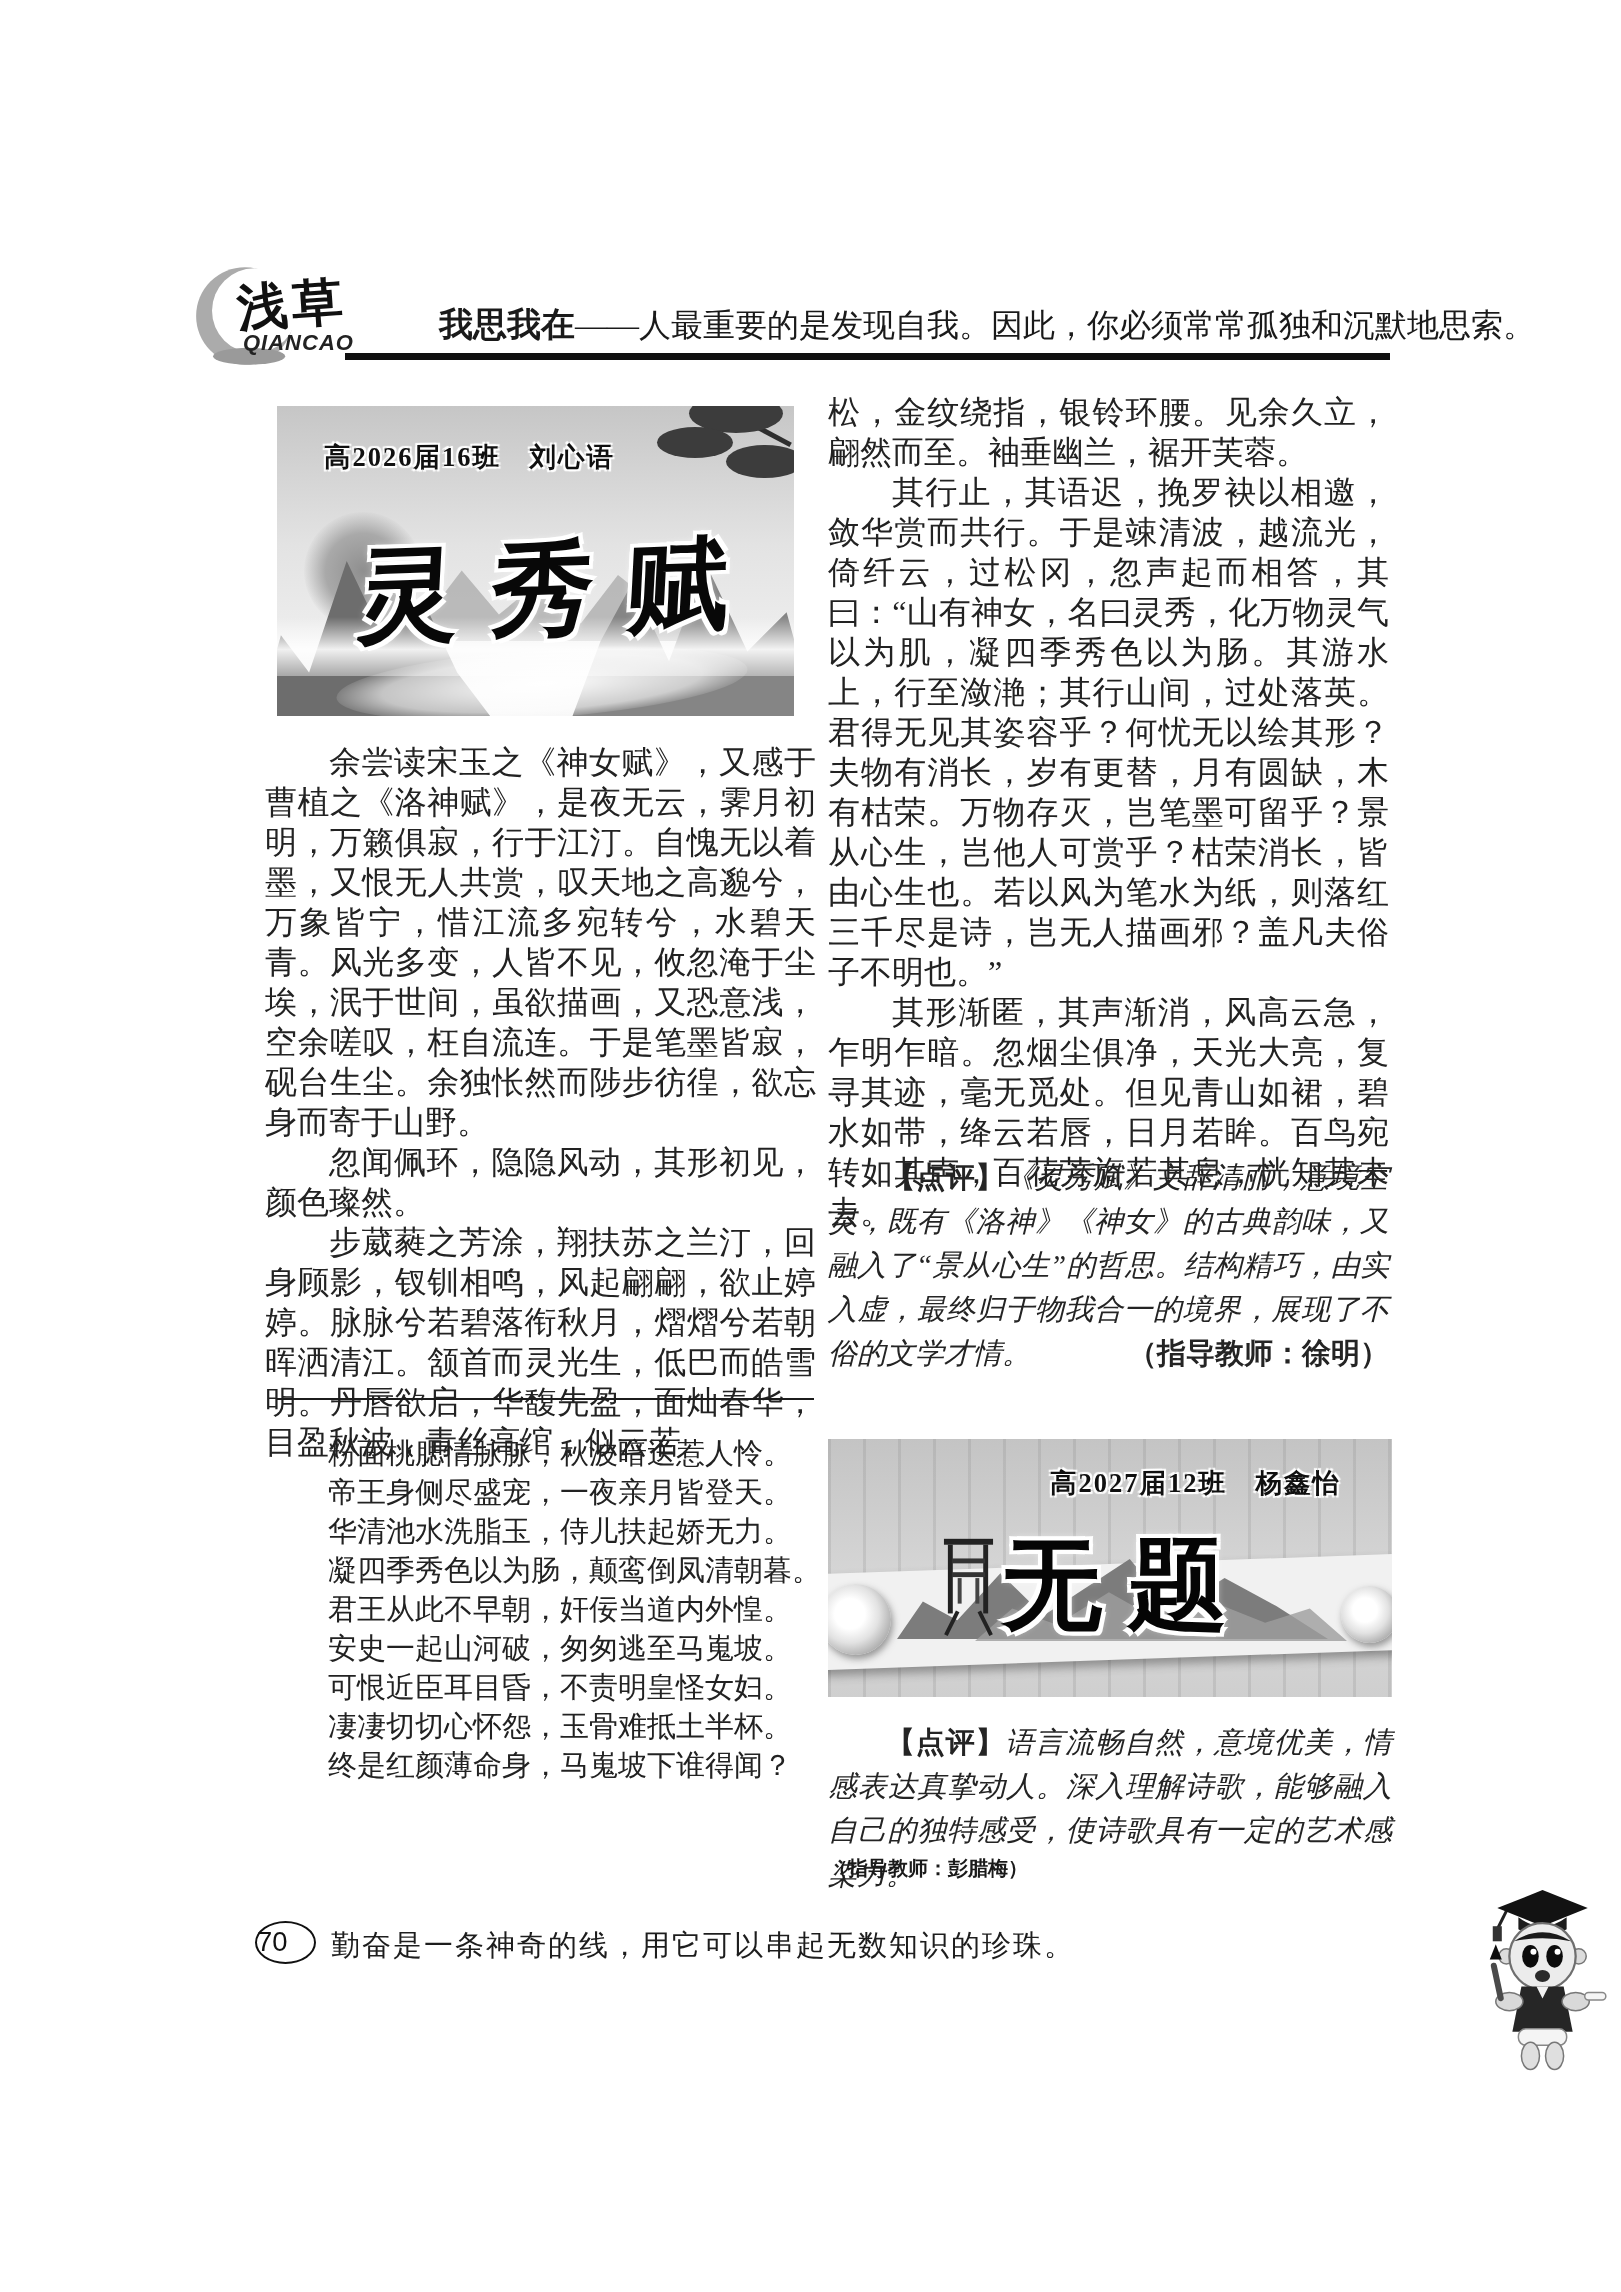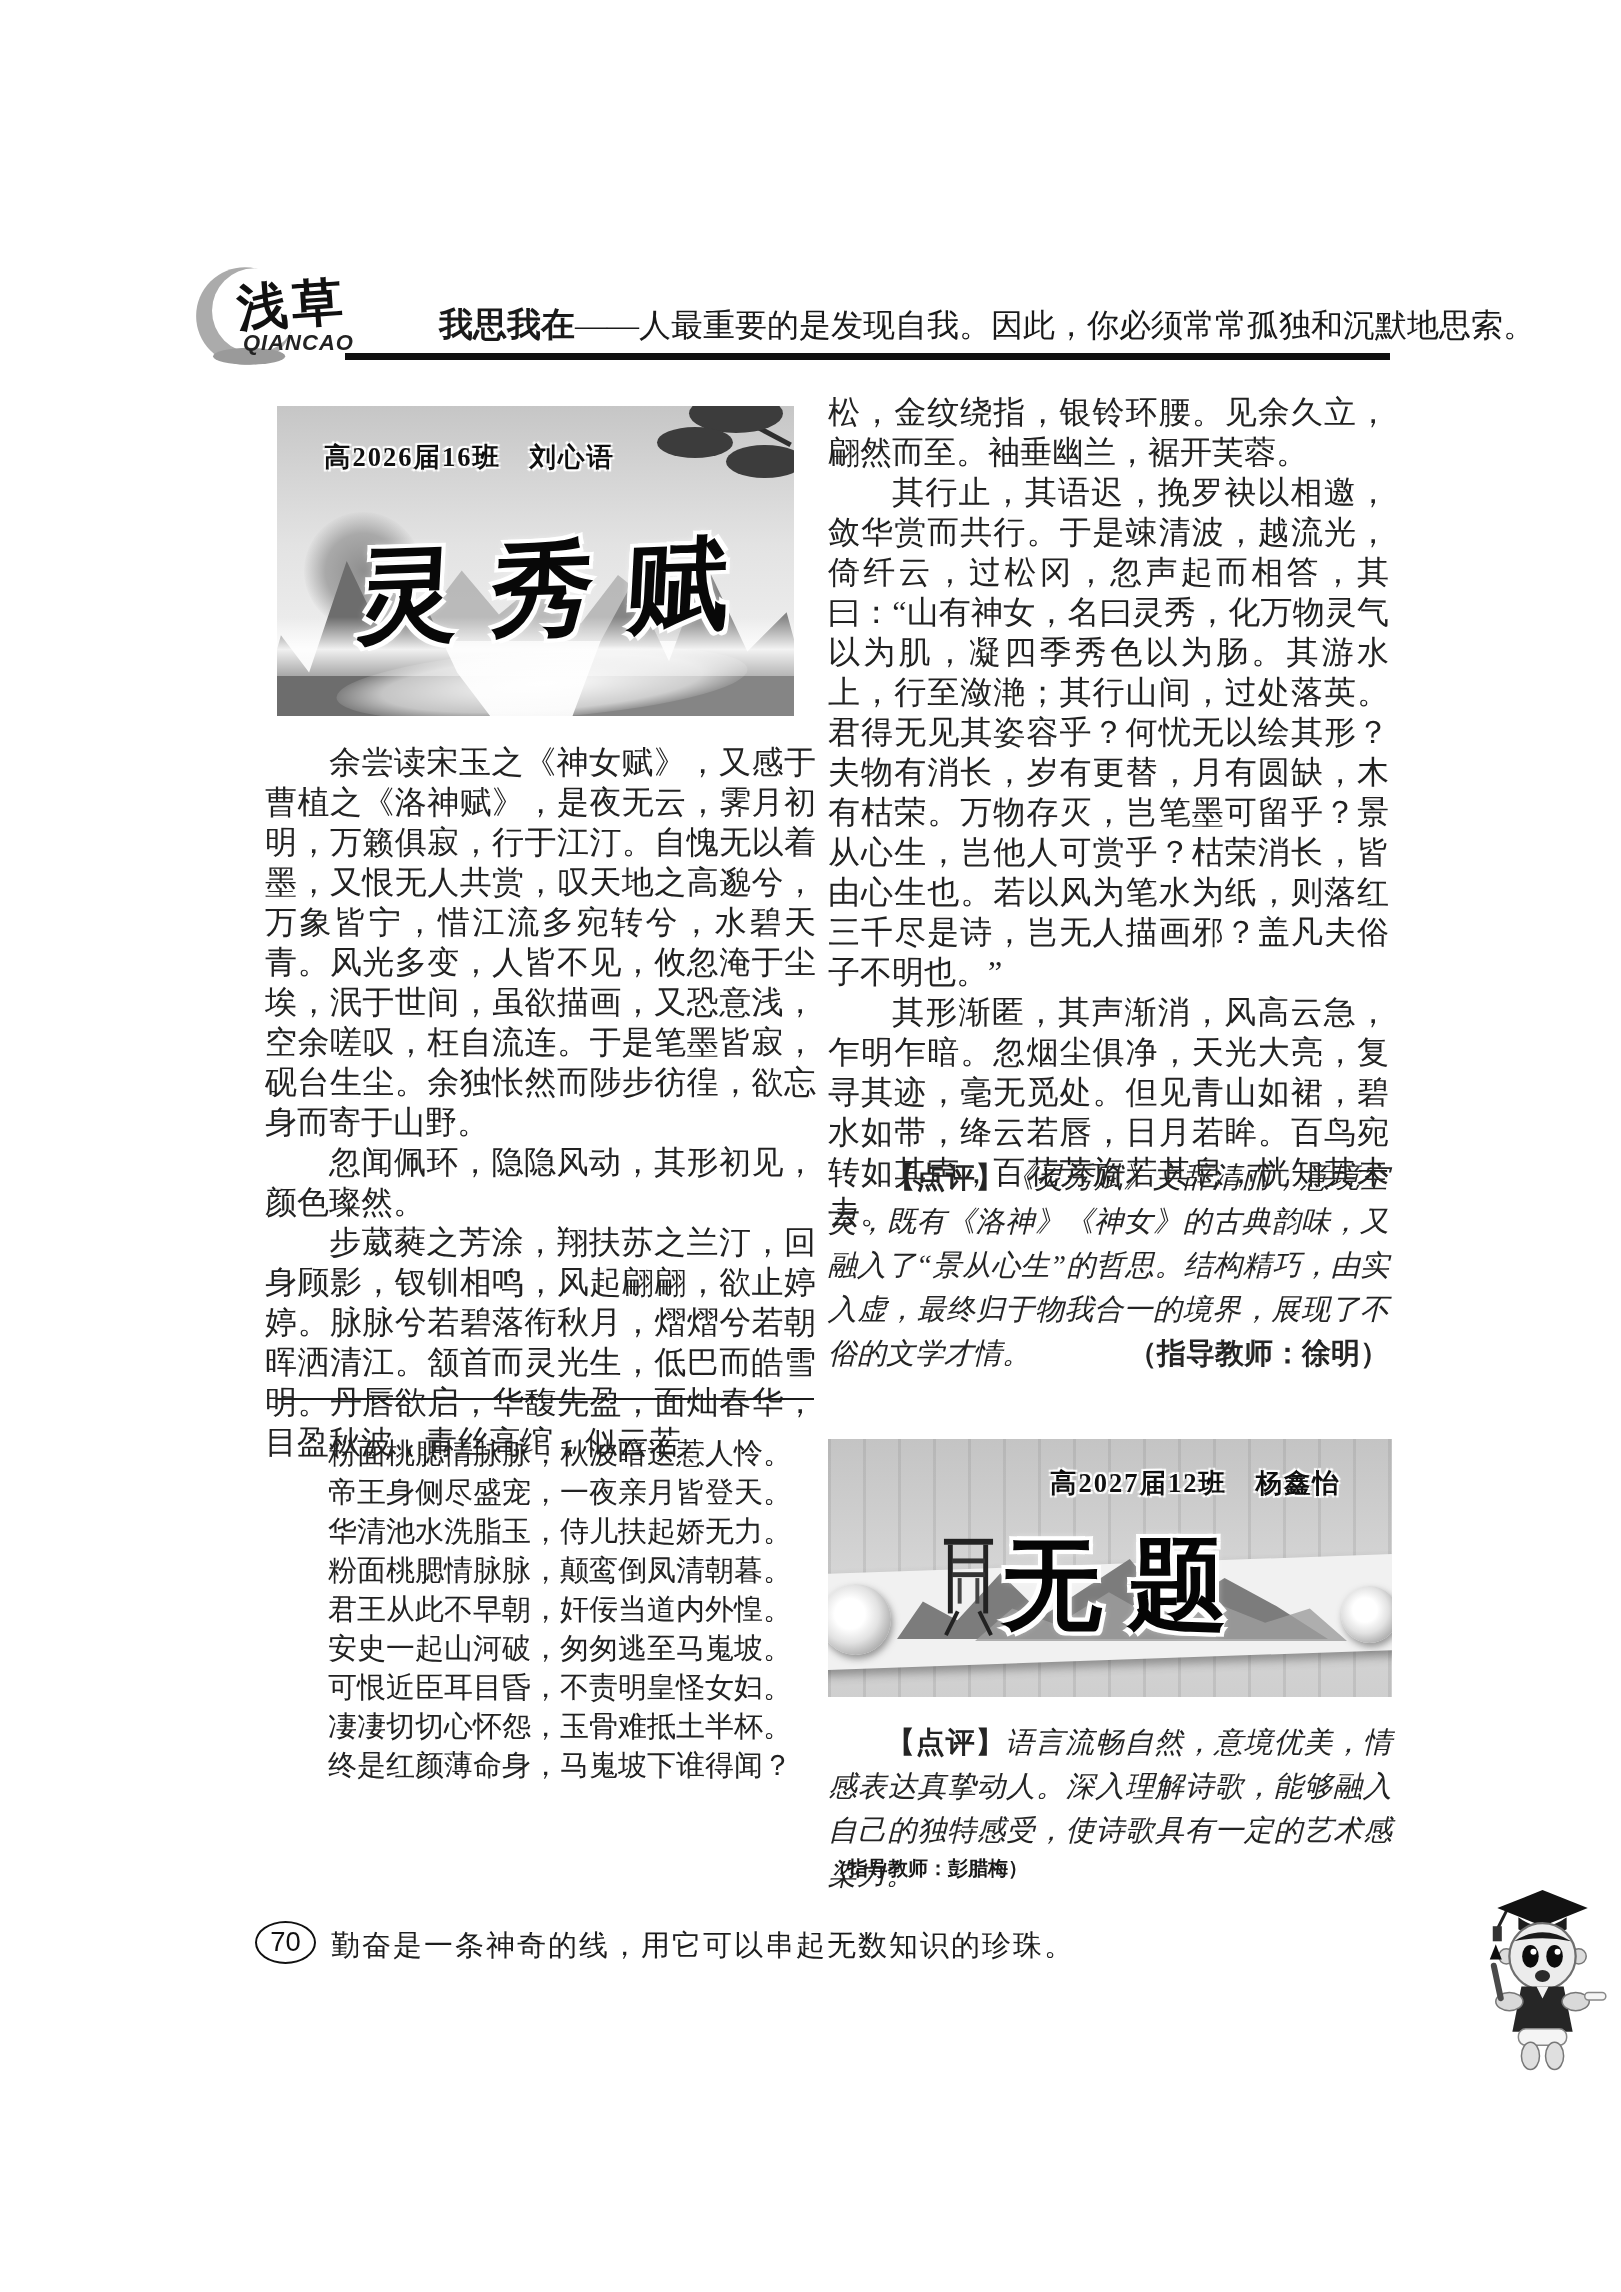--- a/index.html
+++ b/index.html
@@ -95,21 +95,21 @@
   .a2-byline{position:absolute;right:51px;top:25.5px;font-size:26.5px;font-weight:bold;color:#101010;
         letter-spacing:2px;white-space:nowrap;
         text-shadow:-2px -2px 1px #fff,2px -2px 1px #fff,-2px 2px 1px #fff,2px 2px 1px #fff;}
   .a2-title{position:absolute;left:174px;top:80px;font-size:100px;font-weight:900;letter-spacing:25.5px;
         color:#050505;white-space:nowrap;
         text-shadow:-3.9px -3.9px 0 #fff,3.9px -3.9px 0 #fff,-3.9px 3.9px 0 #fff,3.9px 3.9px 0 #fff,0 0 9.8px #fff;}
   .a2-easel{position:absolute;left:110px;top:90px;width:61px;height:108px;}
 
   
   .page-num{position:absolute;left:255px;top:1921px;width:57px;height:39px;border:2.9px solid #111;
-        border-radius:50%;text-align:center;line-height:37px;font-size:27.4px;
+        border-radius:50%;text-align:left;line-height:37px;font-size:27.4px;
         font-family:"Liberation Sans",sans-serif;color:#111;}
   .footer-quote{position:absolute;left:331px;top:1926px;font-size:29px;letter-spacing:2px;
         font-family:"Liberation Sans",sans-serif;color:#1d1d1d;white-space:nowrap;}
   .mascot{position:absolute;left:1462px;top:1884px;width:155px;height:196px;}
 </style>
 </head>
 <body>
 
 <div class="page">
 
@@ -160,21 +160,21 @@
     <span style="display:inline-block;width:2em;"></span><span class="lbl">【点评】</span><span class="body">《灵秀赋》文辞清丽，意境空灵，既有《洛神》《神女》的古典韵味，又融入了“景从心生”的哲思。结构精巧，由实入虚，最终归于物我合一的境界，展现了不俗的文学才情。</span>
     <span class="teacher">（指导教师：徐明）</span>
   </div>
 
   <div class="divider"></div>
 
   <div class="poem">
     <div>粉面桃腮情脉脉，秋波暗送惹人怜。</div>
     <div>帝王身侧尽盛宠，一夜亲月皆登天。</div>
     <div>华清池水洗脂玉，侍儿扶起娇无力。</div>
-    <div>粉面桃腮情脉脉，颠鸾倒凤清朝暮。</div>
+    <div>凝四季秀色以为肠，颠鸾倒凤清朝暮。</div>
     <div>君王从此不早朝，奸佞当道内外惶。</div>
     <div>安史一起山河破，匆匆逃至马嵬坡。</div>
     <div>可恨近臣耳目昏，不责明皇怪女妇。</div>
     <div>凄凄切切心怀怨，玉骨难抵土半杯。</div>
     <div>终是红颜薄命身，马嵬坡下谁得闻？</div>
   </div>
 
   <div class="art2">
     <div class="a2-stripes"></div>
     <div class="a2-scroll"></div>

